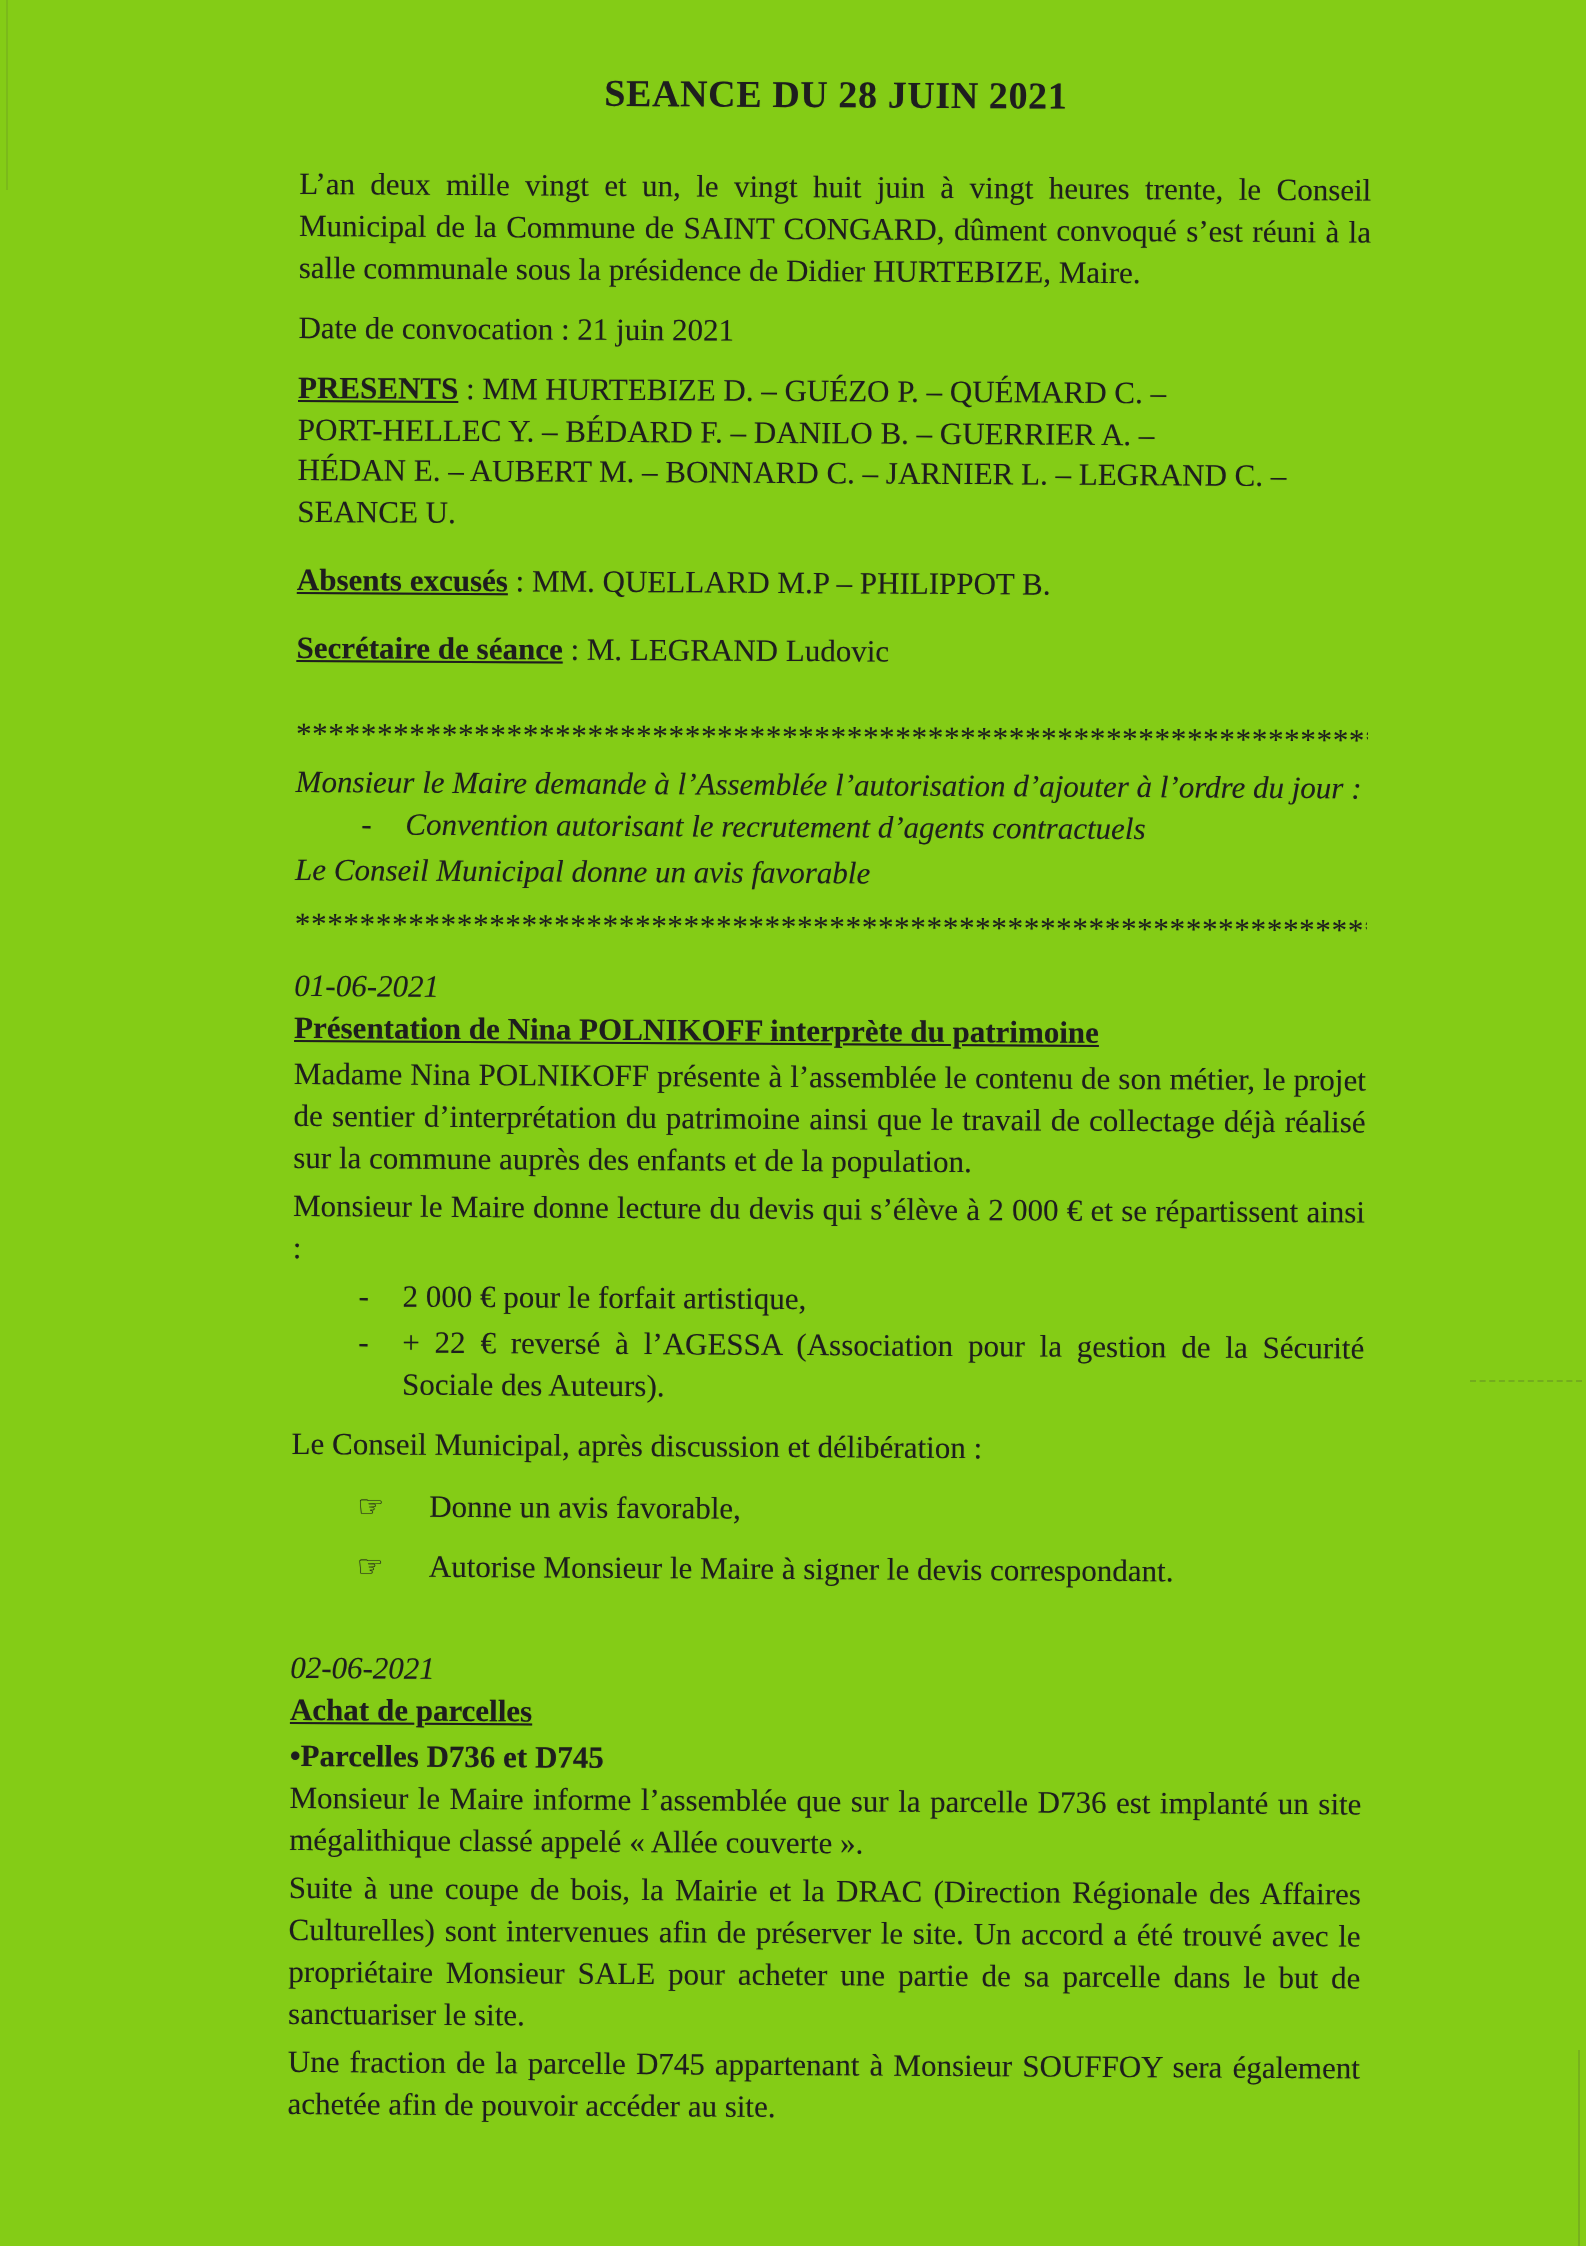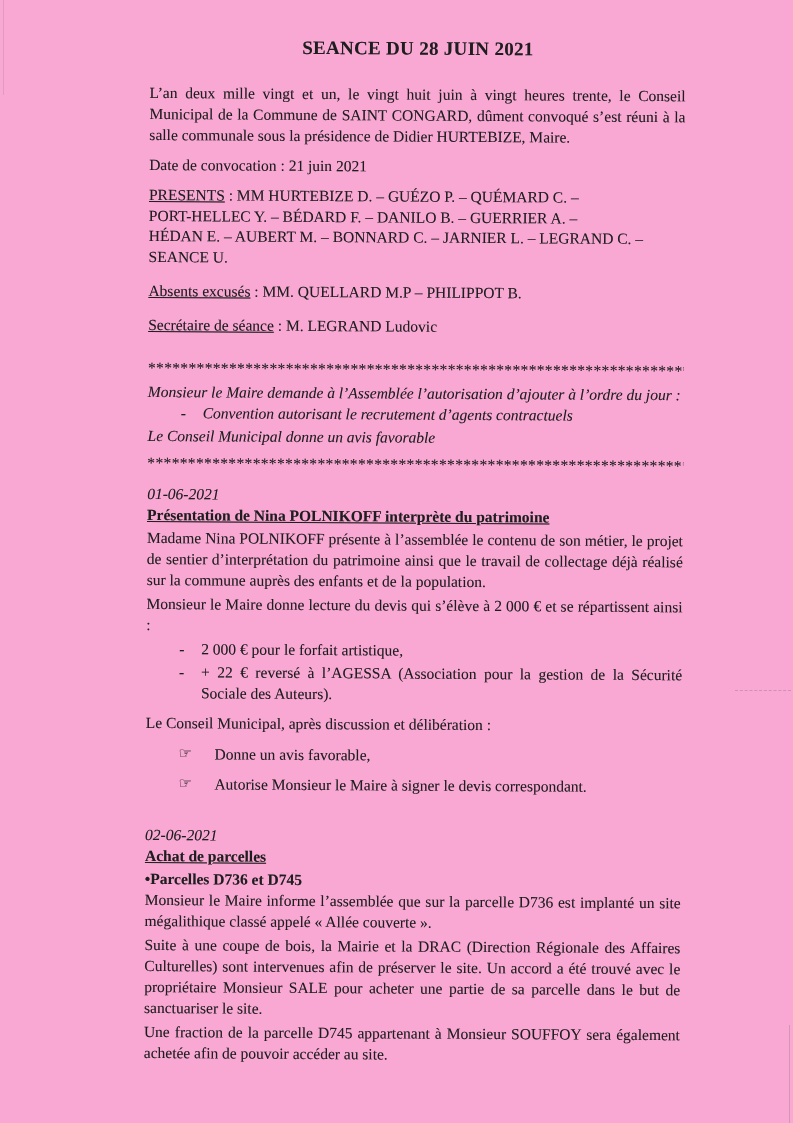--- a/index.html
+++ b/index.html
@@ -4,21 +4,21 @@
 <style>
   html, body {
     margin: 0;
     padding: 0;
     background: #e8e8e8;
   }
   .page {
     position: relative;
     width: 793px;
     height: 1123px;
-    background: #f9a8d4;
+    background: #84cc16;
     overflow: hidden;
     font-family: "Liberation Serif", "DejaVu Serif", serif;
     color: #1e1e1e;
   }
   .content {
     position: absolute;
     left: 150px;
     top: 36px;
     width: 536px;
     font-size: 15.5px;
@@ -29,21 +29,21 @@
   }
   .title {
     font-size: 19px;
     font-weight: bold;
     text-align: center;
     margin: 0 0 25px 0;
     letter-spacing: 0.3px;
   }
   p { margin: 0; }
   .just { text-align: justify; }
-  .u { text-decoration: underline; }
+  .u { text-decoration: underline; font-weight: bold; }
   .opening   { margin-bottom: 9px; }
   .conv      { margin-bottom: 10px; }
   .presents  { margin-bottom: 13px; line-height: 20.5px; }
   .absents   { margin-bottom: 13px; }
   .secretary { margin-bottom: 22px; }
   .separator {
     white-space: nowrap;
     overflow: hidden;
     letter-spacing: 0.35px;
   }

